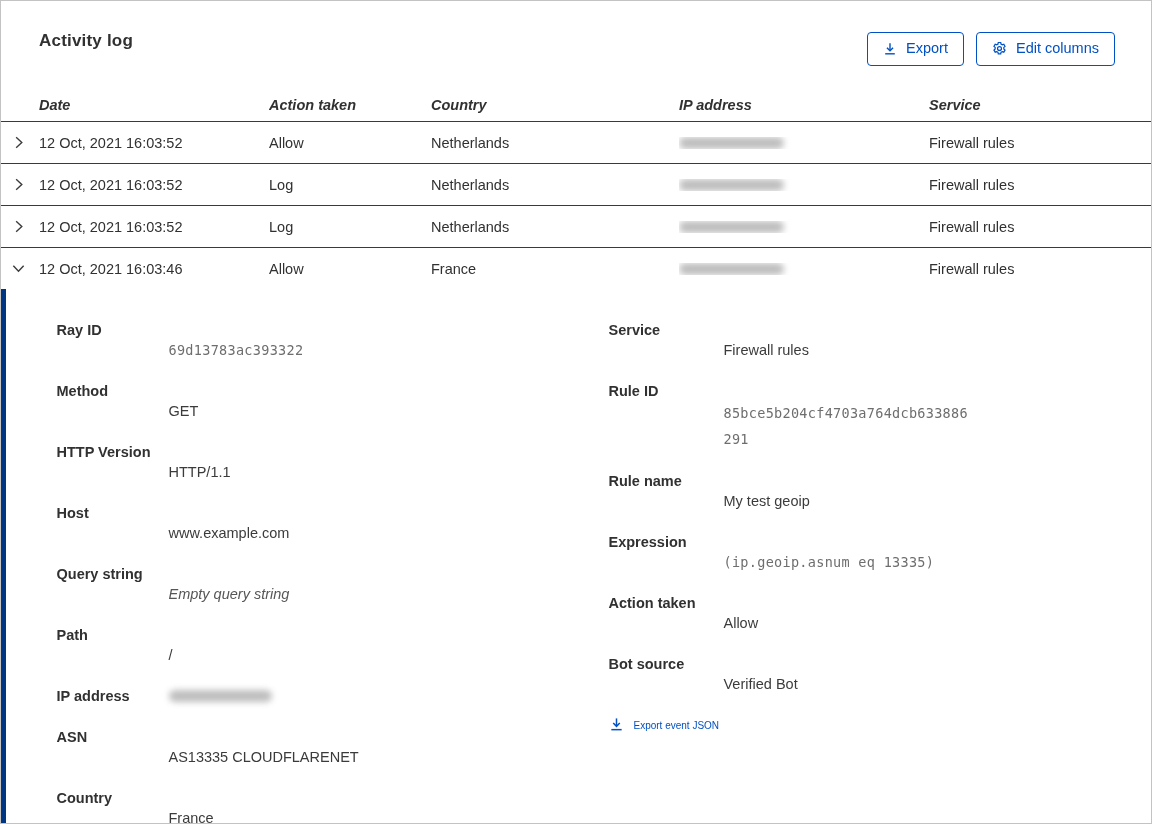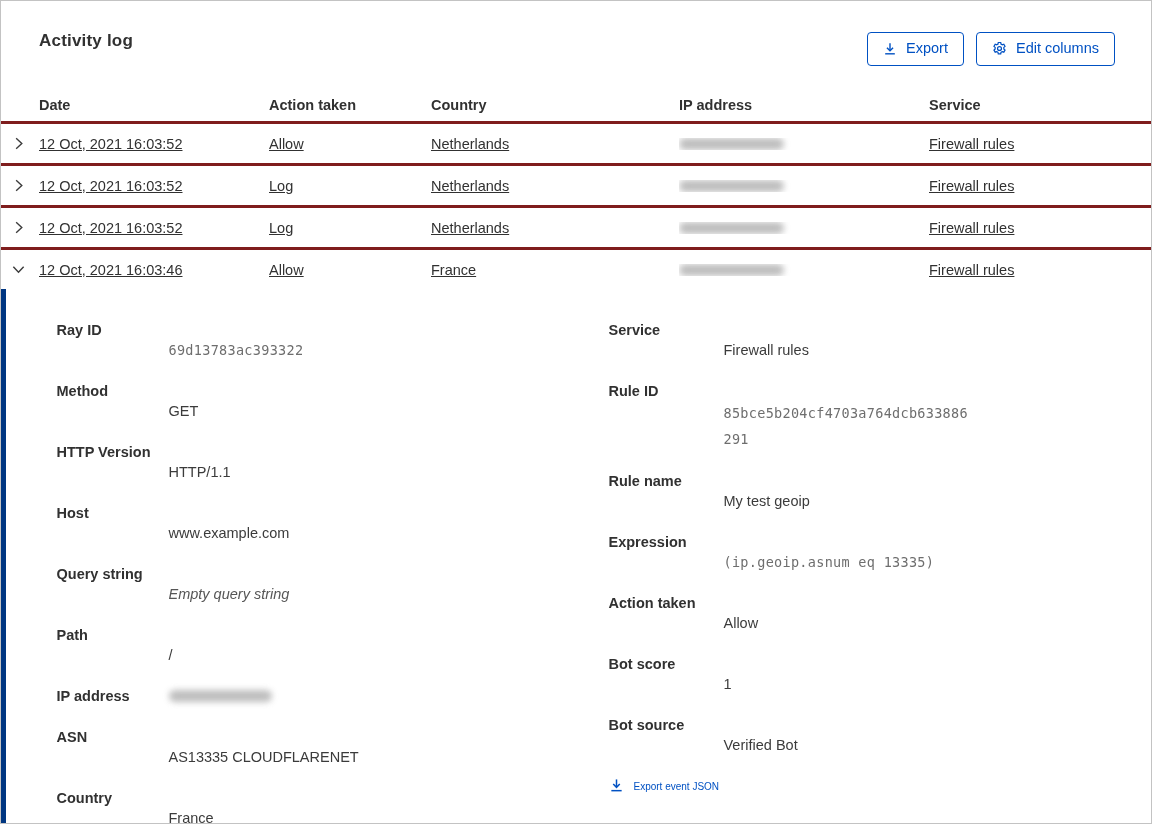--- a/index.html
+++ b/index.html
@@ -32,23 +32,23 @@
 
   
   .table { flex-shrink: 0; }
   .trow {
     display: grid;
     grid-template-columns: 38px 230px 162px 248px 250px 1fr;
     align-items: center;
     height: 42px;
     font-size: 14.5px;
   }
-  .thead { height: 33px; font-weight: 700; color: #313131; }
+  .thead { height: 33px; font-weight: 700; color: #313131; font-style: italic; }
   .thead .cell { font-size: 14.5px; }
-  .brow { border-top: 3px solid #7f1d1d; cursor: pointer; text-decoration: underline; }
+  .brow { border-top: 1px solid #7f1d1d; cursor: pointer; }
   .cell { overflow: hidden; white-space: nowrap; }
   .cell.chev { display: flex; justify-content: flex-start; padding-left: 10px; }
   .chev svg { display: block; }
 
   .blur-blob {
     height: 12px; border-radius: 6px; background: #a9a9a9;
     filter: blur(3px); opacity: .75;
   }
   .ip-blob { width: 105px; }
 
@@ -242,24 +242,20 @@
         </div>
       <div class="d-row">
           <div class="d-label">Expression</div>
           <div class="d-value mono">(ip.geoip.asnum eq 13335)</div>
         </div>
       <div class="d-row">
           <div class="d-label">Action taken</div>
           <div class="d-value">Allow</div>
         </div>
       <div class="d-row">
-          <div class="d-label">Bot score</div>
-          <div class="d-value">1</div>
-        </div>
-      <div class="d-row">
           <div class="d-label">Bot source</div>
           <div class="d-value">Verified Bot</div>
         </div>
       <a class="export-link">
         <span>
           <svg width="15" height="15" viewBox="0 0 16 16" fill="none" stroke="#0051c3" stroke-width="1.6">
             <path d="M8 1.5v8"></path>
               <path d="M4.5 6.5L8 10l3.5-3.5"></path>
               <path d="M2.5 13.5h11"></path>
           </svg>

